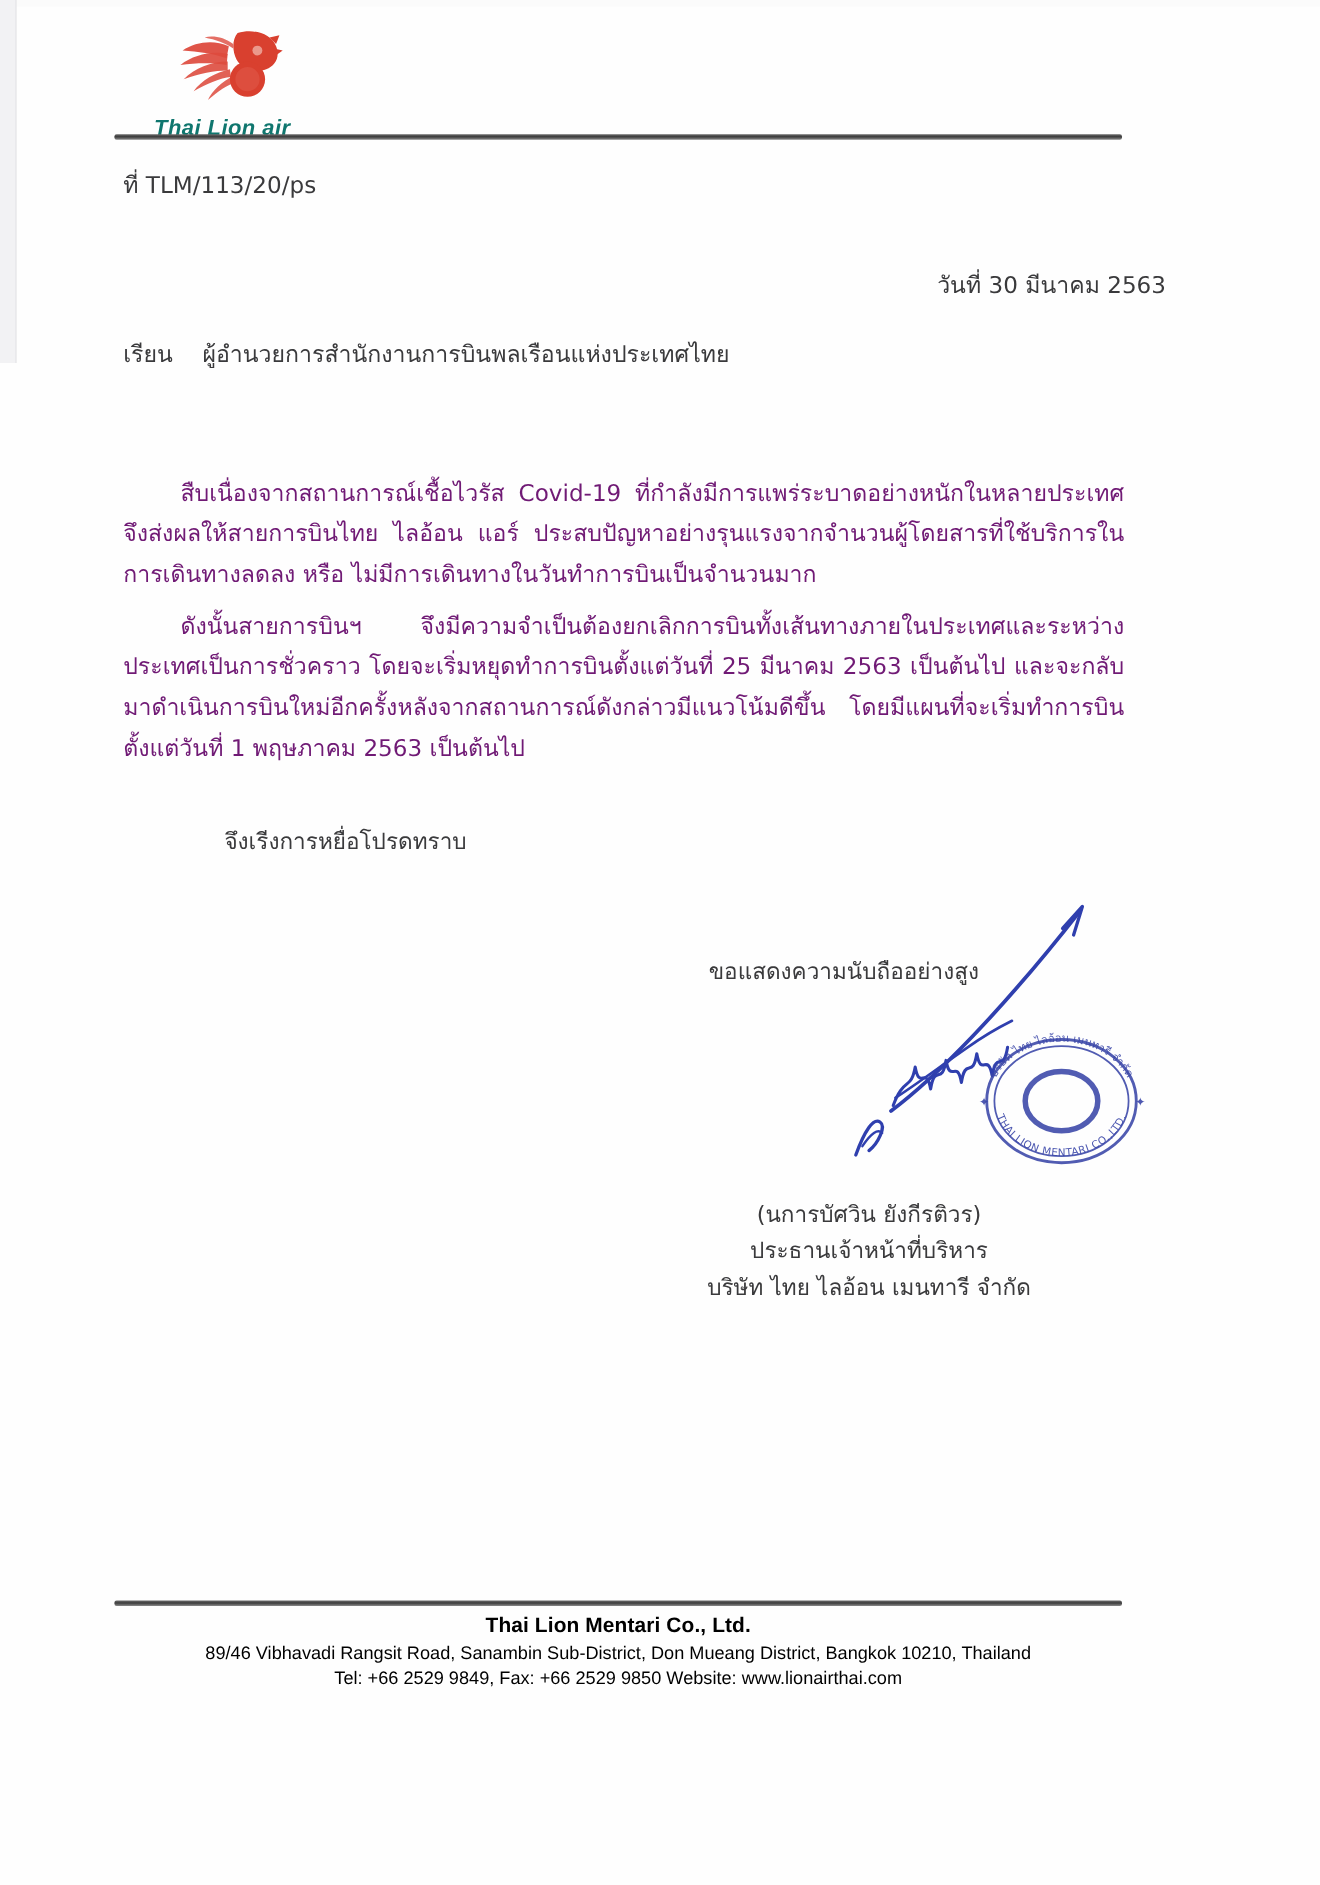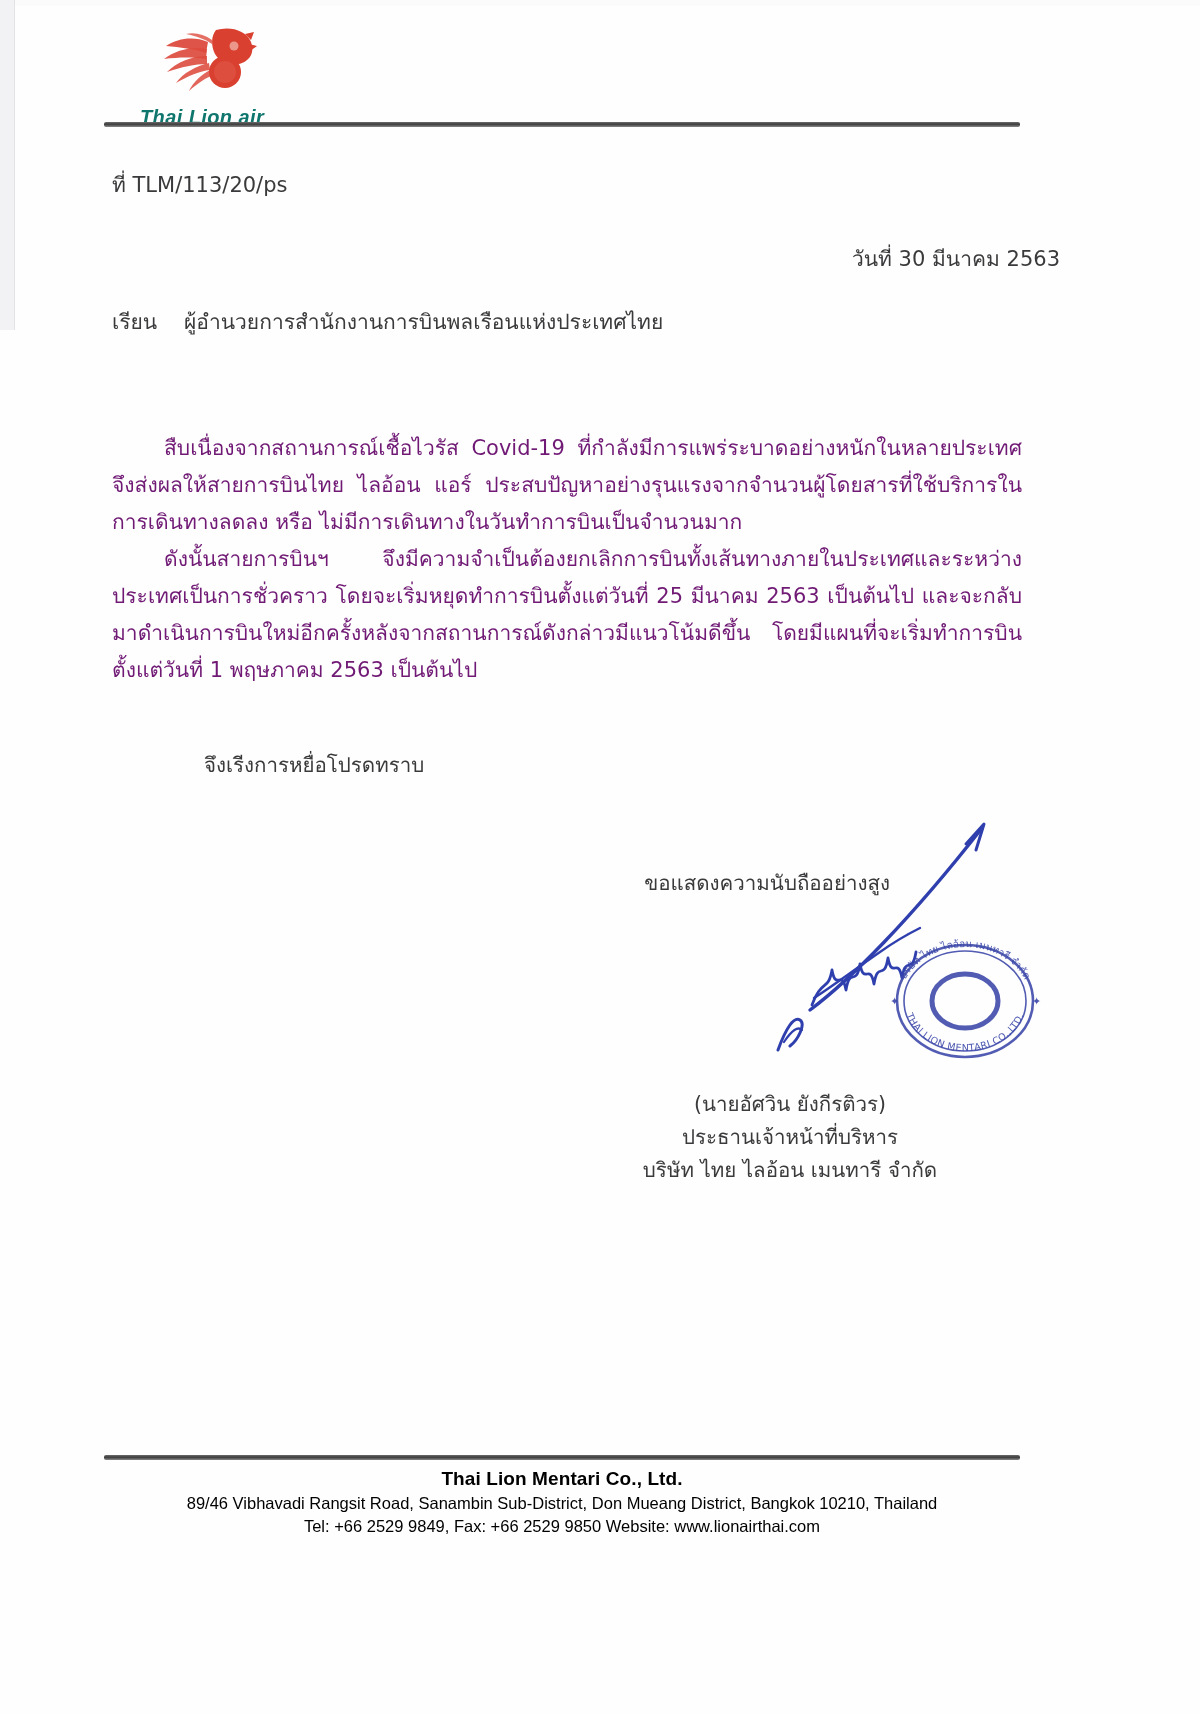--- a/index.html
+++ b/index.html
@@ -30,34 +30,34 @@
     position:absolute;left:104px;top:1455px;width:916px;height:5px;
     background:linear-gradient(to bottom,#6d6d6d 0%,#3c3c3c 45%,#8a8a8a 100%);
     border-radius:2px;
   }
 
   
   .thai{
     font-family:"DejaVu Sans","Liberation Sans",sans-serif;
     color:#3a3a3c;
   }
-  .ref{position:absolute;left:112px;top:168px;font-size:21px;white-space:nowrap;}
+  .ref{position:absolute;left:112px;top:151px;font-size:21px;white-space:nowrap;}
   .date-line{position:absolute;left:0;top:242px;width:1060px;text-align:right;font-size:21px;}
   .salutation{position:absolute;left:112px;top:305px;font-size:21px;white-space:nowrap;}
   .salutation .lbl{display:inline-block;width:72px;}
   .subject{position:absolute;left:112px;top:377px;font-size:21px;white-space:nowrap;}
   .subject .lbl{display:inline-block;width:72px;}
 
   .body{
     position:absolute;left:112px;top:430px;width:910px;
     font-size:21px;line-height:37px;text-align:justify;text-justify:inter-word;
     color:#701a75;
   }
   .body p{margin:0 0 0 0;text-indent:52px;}
-  .body p + p{margin-top:0;}
+  .body p + p{margin-top:10px;}
 
   .closing-para{
     position:absolute;left:112px;top:748px;width:910px;
     font-size:20.5px;color:#3a3a3c;
   }
   .closing-para span{margin-left:92px;}
 
   .regards{
     position:absolute;left:0;top:866px;width:890px;text-align:right;
     font-size:20.5px;color:#3a3a3c;
@@ -172,21 +172,21 @@
         <text font-size="9.5" letter-spacing="0.4">
           <textPath href="#arcBot" startOffset="50%" text-anchor="middle">THAI LION MENTARI CO.,LTD.</textPath>
         </text>
         <text x="10" y="70" font-size="11">✦</text>
         <text x="152" y="70" font-size="11">✦</text>
       </g>
     </svg>
   </div>
 
   <div class="signer thai">
-    <div>(นายอัศวิน ยังกีรติวร)</div>
+    <div>(นการบัศวิน ยังกีรติวร)</div>
     <div>ประธานเจ้าหน้าที่บริหาร</div>
     <div>บริษัท ไทย ไลอ้อน เมนทารี จำกัด</div>
   </div>
 
   <div class="rule-bottom"></div>
   <div class="footer">
     <div class="co">Thai Lion Mentari Co., Ltd.</div>
     <div class="addr">89/46 Vibhavadi Rangsit Road, Sanambin Sub-District, Don Mueang District, Bangkok 10210, Thailand</div>
     <div class="addr">Tel: +66 2529 9849, Fax: +66 2529 9850 Website: www.lionairthai.com</div>
   </div>

